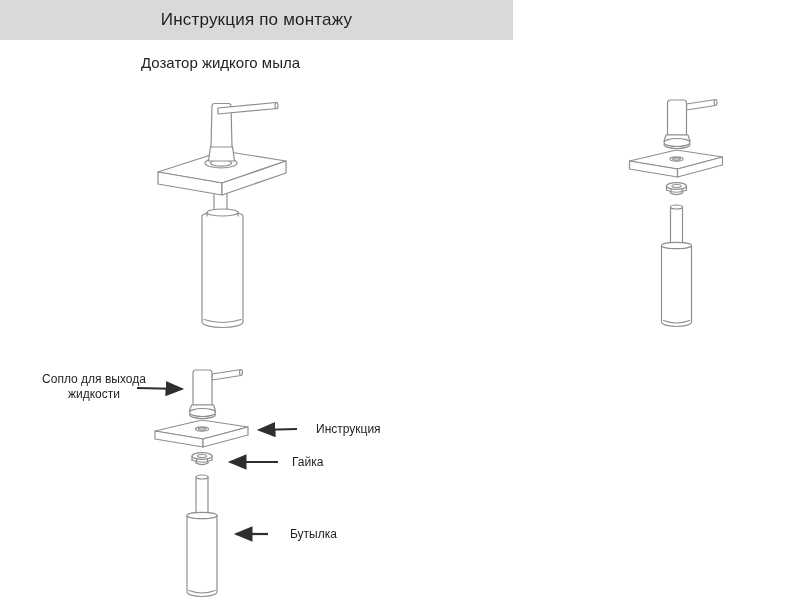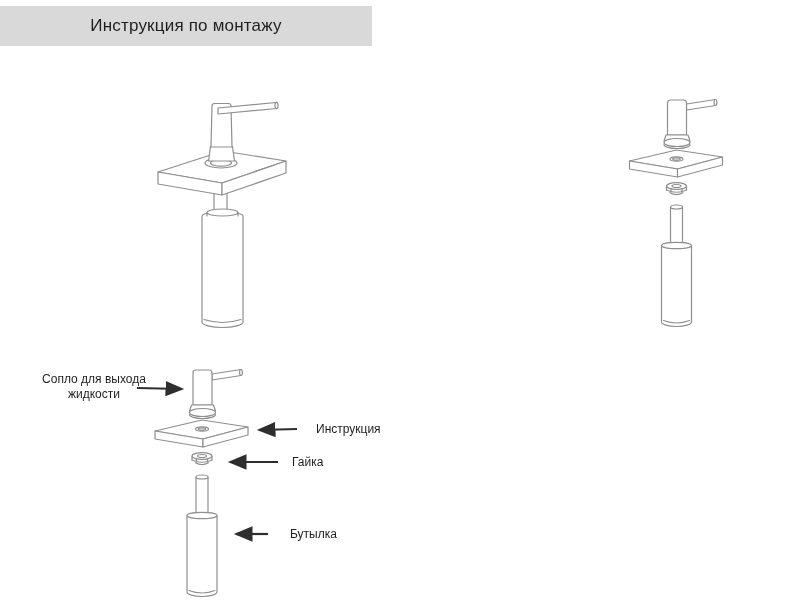--- a/index.html
+++ b/index.html
@@ -12,21 +12,21 @@
   *{margin:0;padding:0;box-sizing:border-box;}
   html,body{width:785px;height:600px;overflow:hidden;}
   body{
     background:var(--page-bg);
     font-family:"Liberation Sans","DejaVu Sans",sans-serif;
     color:var(--text);
     position:relative;
   }
   .page{position:absolute;inset:0;}
   .header-bar{
-    position:absolute;left:0;top:6px;width:372px;height:40px;
+    position:absolute;left:0;top:0;width:513px;height:40px;
     background:var(--header-bg);
     display:flex;align-items:center;justify-content:center;
   }
   .header-title{font-size:17px;color:var(--text);letter-spacing:.2px;}
   .subtitle{
     position:absolute;left:0;top:54px;width:441px;
     text-align:center;font-size:15px;color:var(--text);
   }
   .note{
     position:absolute;left:546px;top:36px;width:238px;
@@ -44,20 +44,21 @@
   .lbl-wrap{white-space:normal;text-align:center;line-height:1.25;}
 </style>
 </head>
 <body>
 
 <div class="page">
 
   <div class="header-bar">
     <span class="header-title">Инструкция по монтажу</span>
   </div>
+  <div class="subtitle">Дозатор жидкого мыла</div>
 
 
   <svg width="0" height="0" style="position:absolute" aria-hidden="true">
     <defs>
       <marker id="ah" markerWidth="9" markerHeight="7" refX="7.5" refY="3.5" orient="auto">
         <path class="arrowhead" d="M0,0 L8.5,3.5 L0,7 Z"></path>
       </marker>
       <g id="exploded-dispenser">
 
         <path class="ln f" d="M62,9 L91,4.5 L91,10.5 L62,15 Z"></path>

